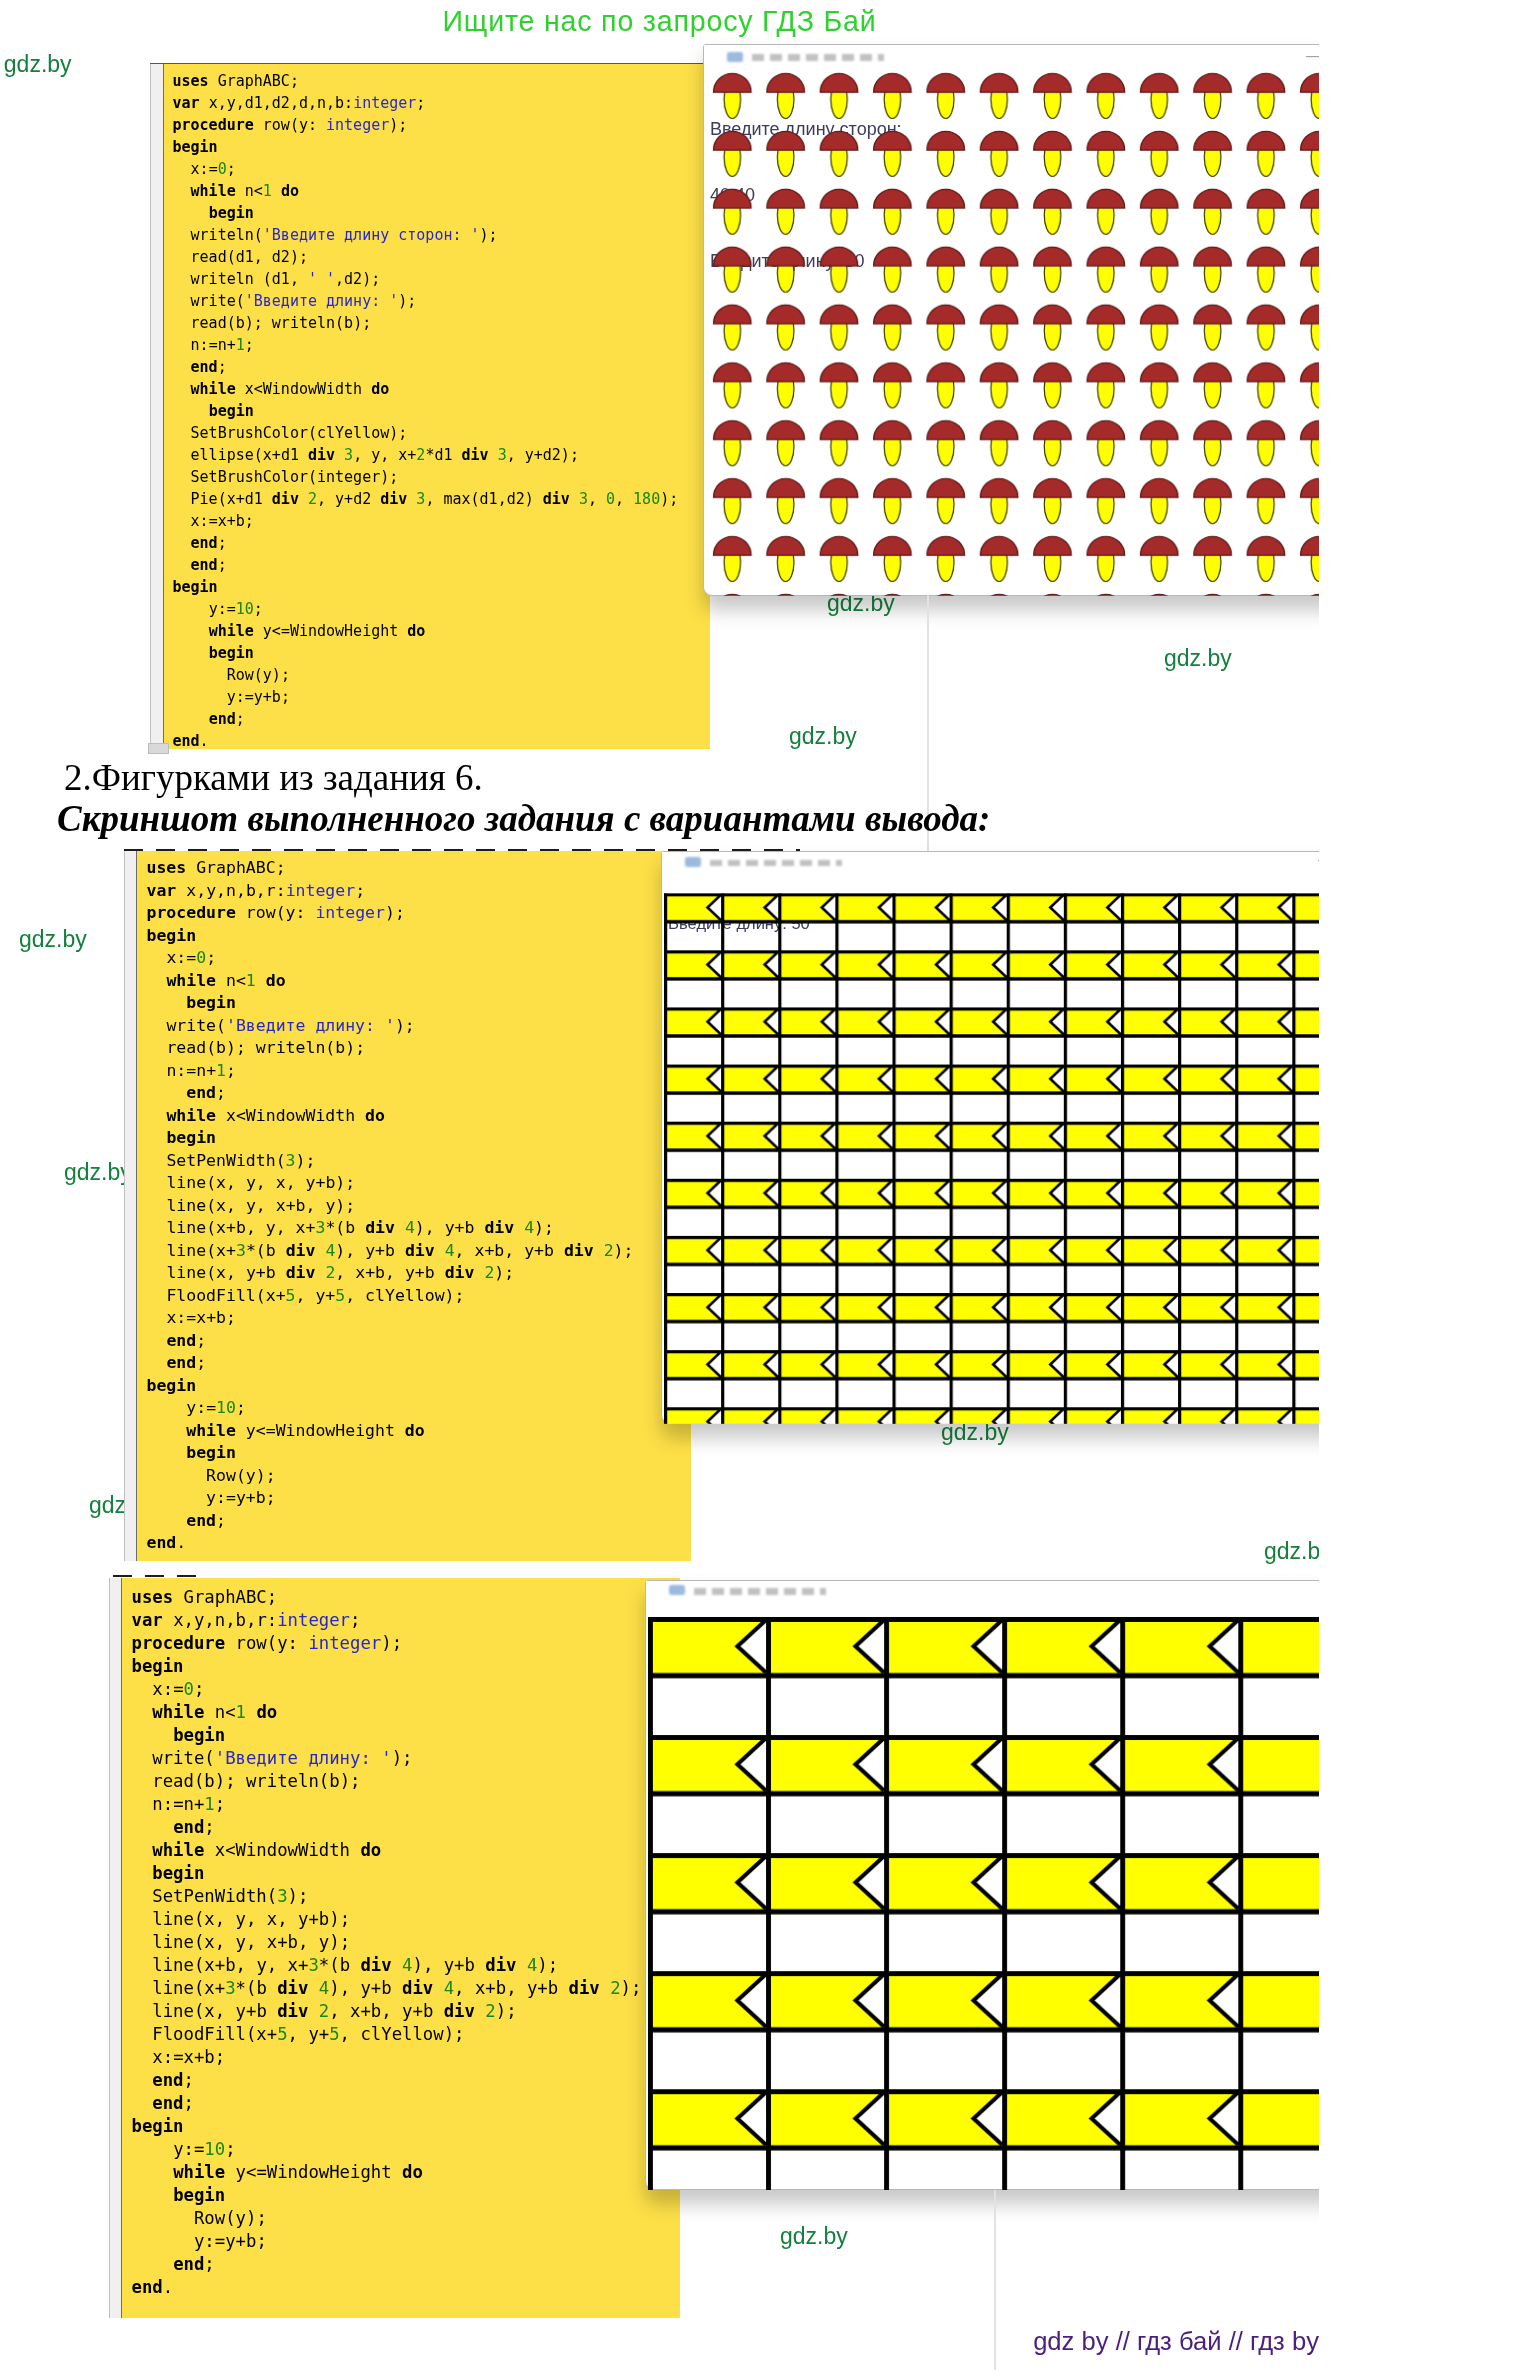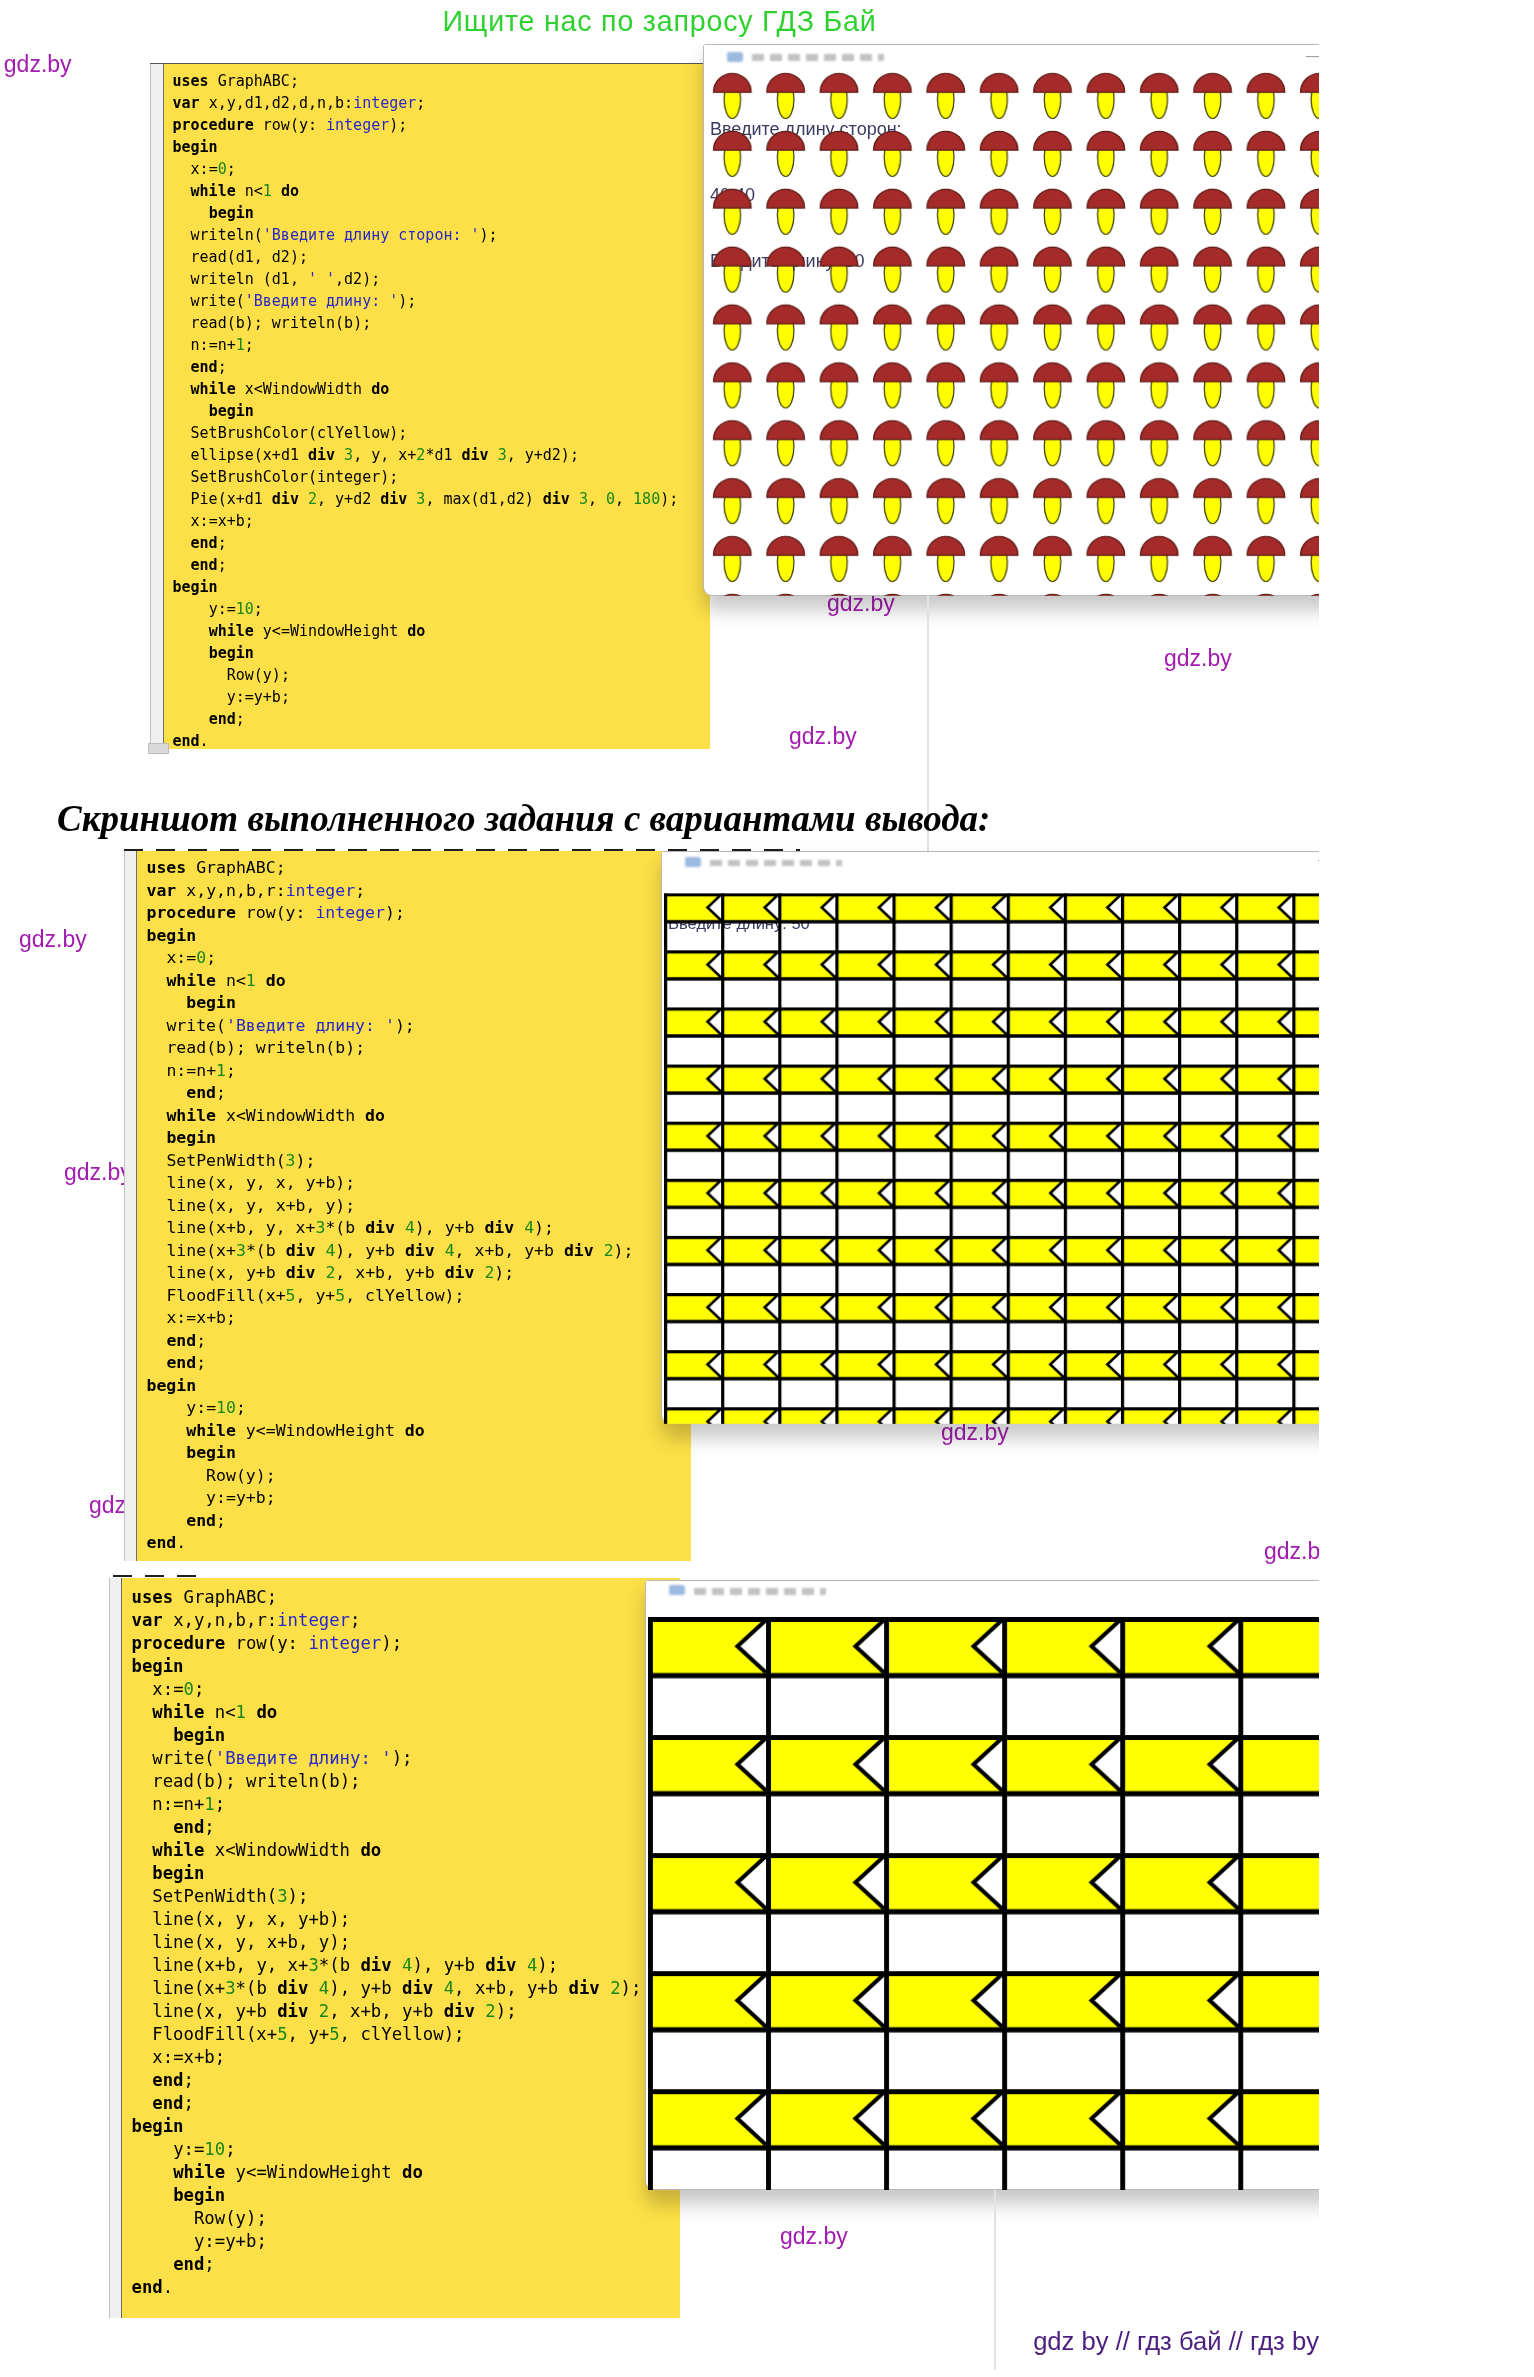--- a/index.html
+++ b/index.html
@@ -5,21 +5,21 @@
   *{margin:0;padding:0;box-sizing:border-box}
   html,body{background:#fff}
   body{font-family:"Liberation Sans",sans-serif}
   #canvas{position:relative;width:1319px;height:2377px;background:#ffffff;overflow:hidden}
 
   .green-header{position:absolute;top:4.5px;left:0;width:100%;text-align:center;
     font-size:28.6px;color:#2fd12f;letter-spacing:0.8px}
   .footer{position:absolute;top:2327px;left:0;width:100%;text-align:right;
     font-size:25.6px;color:#4b1f7f}
 
-  .wm{position:absolute;font-size:23px;color:#a21caf;white-space:nowrap}
+  .wm{position:absolute;font-size:23px;color:#15803d;white-space:nowrap}
 
   .heading1{position:absolute;left:64px;top:756px;font-family:"Liberation Serif",serif;
     font-size:37px;color:#000}
   .heading2{position:absolute;left:57px;top:797px;font-family:"Liberation Serif",serif;
     font-size:37px;font-weight:bold;font-style:italic;color:#000}
 
   .codewin{position:absolute;background:#fde047}
   .gstrip{position:absolute;top:0;bottom:0;background:#f0f0f0;
     border-left:0.8px solid #c0c0c0;border-right:1.5px solid #6e6e6e}
   .code{position:absolute;font-family:"DejaVu Sans Mono",monospace;color:#000}
@@ -138,20 +138,21 @@
         <pattern id="pm" width="71" height="77" patternUnits="userSpaceOnUse">
           <ellipse cx="35" cy="49" rx="11" ry="26" fill="#ffff00" stroke="#3a3a00" stroke-width="1.6"></ellipse>
           <path d="M 10 40 A 25 25 0 0 1 60 40 Z" fill="#a52a2a" stroke="#5e1b16" stroke-width="1.8"></path>
         </pattern>
       </defs>
       <rect width="914" height="710" fill="url(#pm)"></rect>
     </svg>
   </div>
   <div class="vline" style="left:927px;top:595px;height:271px"></div>
 
+  <div class="heading1">2.Фигурками из задания 6.</div>
   <div class="heading2">Скриншот выполненного задания с вариантами вывода:</div>
 
   <div class="dashline" style="left:124px;top:849px;width:676px"></div>
   <div class="codewin" style="left:124px;top:851px;width:567px;height:710px">
     <div class="gstrip" style="left:0;width:12.8px"></div>
     <div class="code" style="left:22.5px;top:6px;font-size:16.5px;line-height:22.5px">
         <div class="cl"><span class="k">uses</span><span> </span><span>GraphABC</span><span>;</span></div>
         <div class="cl"><span class="k">var</span><span> </span><span>x</span><span>,</span><span>y</span><span>,</span><span>n</span><span>,</span><span>b</span><span>,</span><span>r</span><span>:</span><span class="t">integer</span><span>;</span></div>
         <div class="cl"><span class="k">procedure</span><span> </span><span>row</span><span>(</span><span>y</span><span>:</span><span> </span><span class="t">integer</span><span>)</span><span>;</span></div>
         <div class="cl"><span class="k">begin</span></div>

